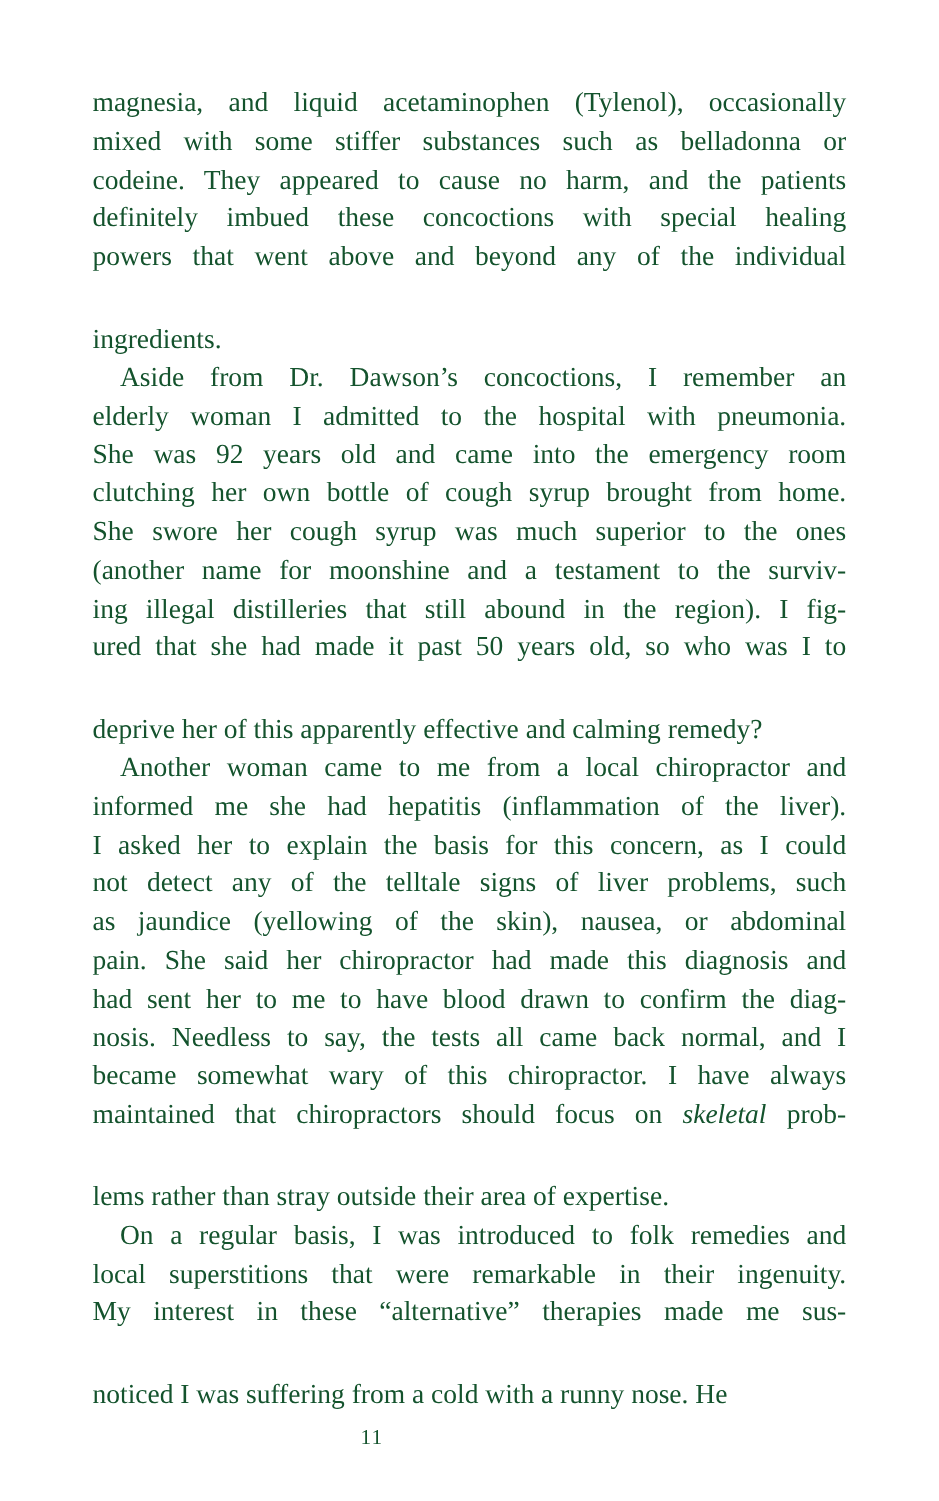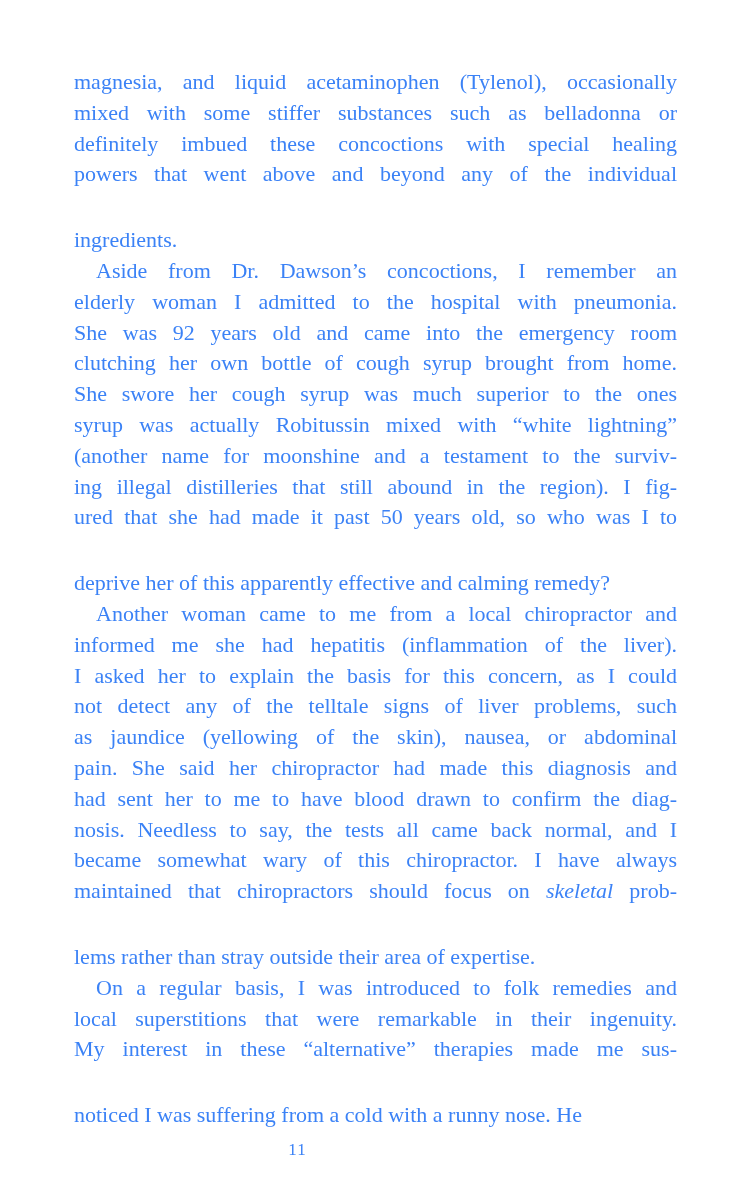--- a/index.html
+++ b/index.html
@@ -6,21 +6,21 @@
     margin: 0;
     padding: 0;
     background: #ffffff;
   }
   .book-page {
     position: relative;
     width: 751px;
     height: 1201px;
     background: #ffffff;
     font-family: "Liberation Serif", serif;
-    color: #3b82f6;
+    color: #14532d;
     overflow: hidden;
   }
   .text-block {
     position: absolute;
     left: 74px;
     top: 67px;
     width: 603px;
   }
   .paragraph {
     margin: 0;
@@ -56,31 +56,31 @@
   }
 </style>
 </head>
 <body>
 
 <div class="book-page">
   <div class="text-block" id="text-block">
       <div class="paragraph">
         <div class="line">magnesia, and liquid acetaminophen (Tylenol), occasionally</div>
         <div class="line">mixed with some stiffer substances such as belladonna or</div>
+        <div class="line">codeine. They appeared to cause no harm, and the patients</div>
         <div class="line">definitely imbued these concoctions with special healing</div>
         <div class="line">powers that went above and beyond any of the individual</div>
         <div class="line last">ingredients.</div>
       </div>
       <div class="paragraph">
         <div class="line first-indent">Aside from Dr. Dawson’s concoctions, I remember an</div>
         <div class="line">elderly woman I admitted to the hospital with pneumonia.</div>
         <div class="line">She was 92 years old and came into the emergency room</div>
         <div class="line">clutching her own bottle of cough syrup brought from home.</div>
         <div class="line">She swore her cough syrup was much superior to the ones</div>
-        <div class="line">syrup was actually Robitussin mixed with “white lightning”</div>
         <div class="line">(another name for moonshine and a testament to the surviv-</div>
         <div class="line">ing illegal distilleries that still abound in the region). I fig-</div>
         <div class="line">ured that she had made it past 50 years old, so who was I to</div>
         <div class="line last">deprive her of this apparently effective and calming remedy?</div>
       </div>
       <div class="paragraph">
         <div class="line first-indent">Another woman came to me from a local chiropractor and</div>
         <div class="line">informed me she had hepatitis (inflammation of the liver).</div>
         <div class="line">I asked her to explain the basis for this concern, as I could</div>
         <div class="line">not detect any of the telltale signs of liver problems, such</div>

